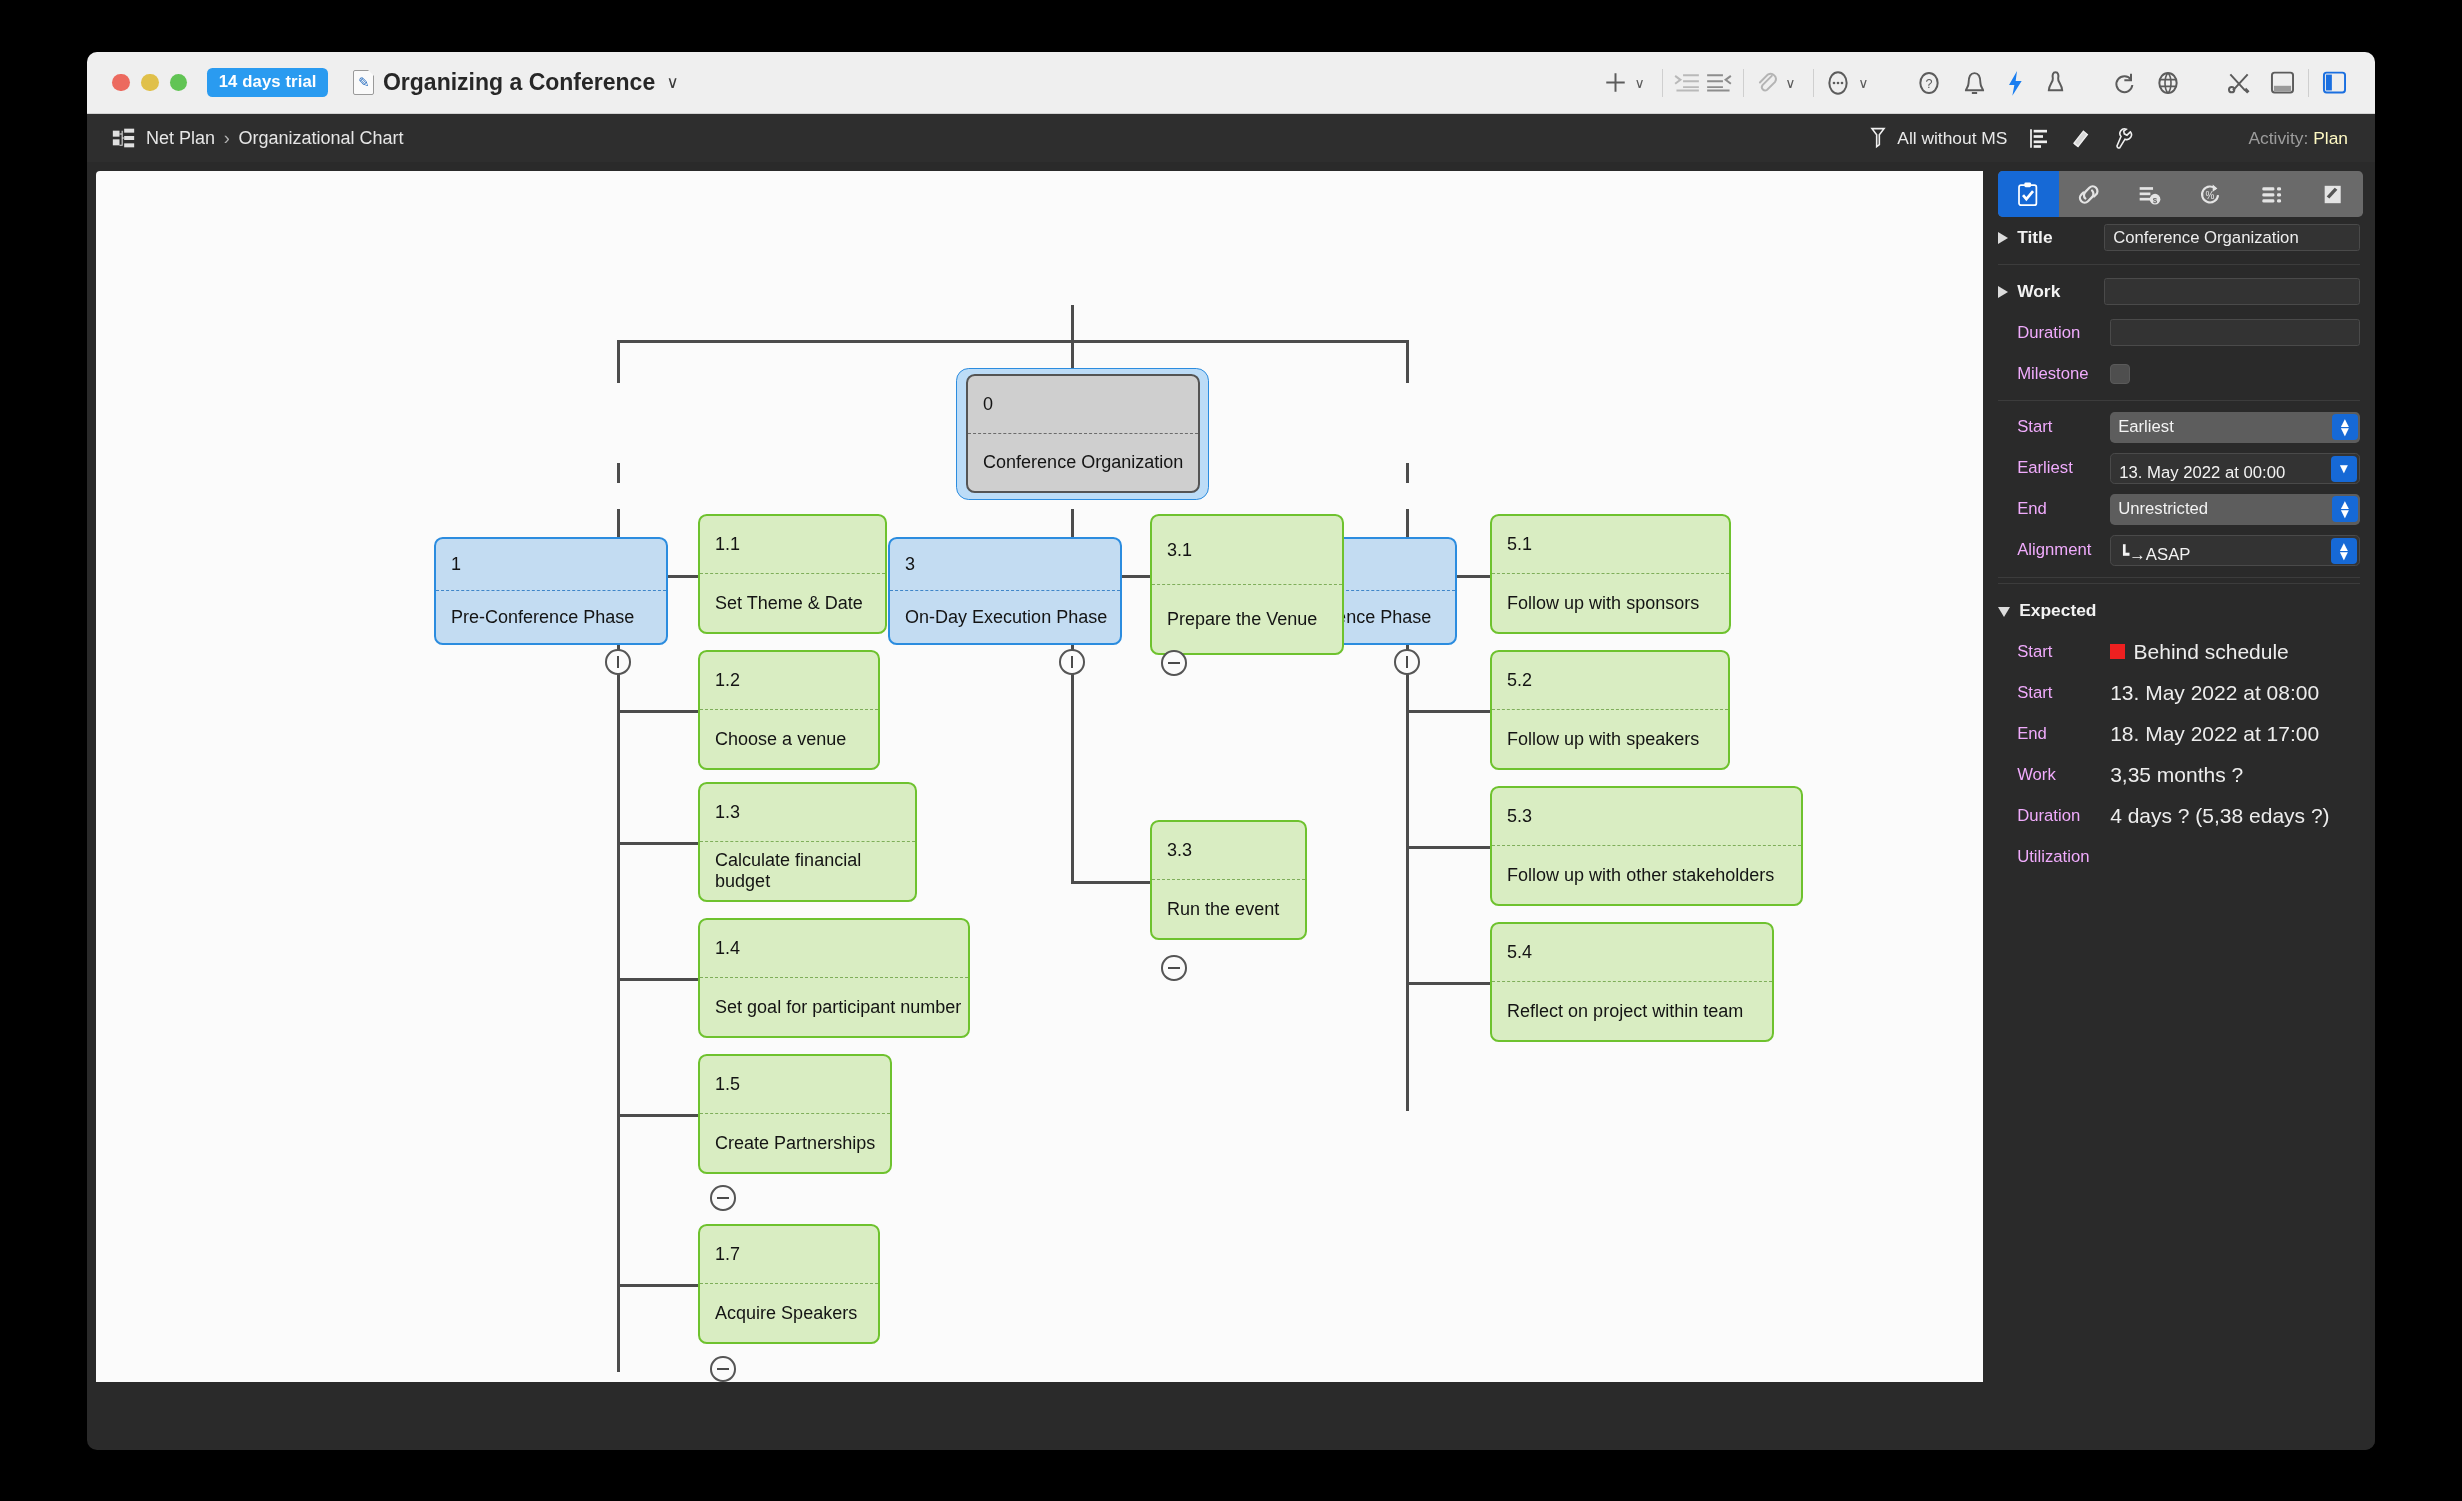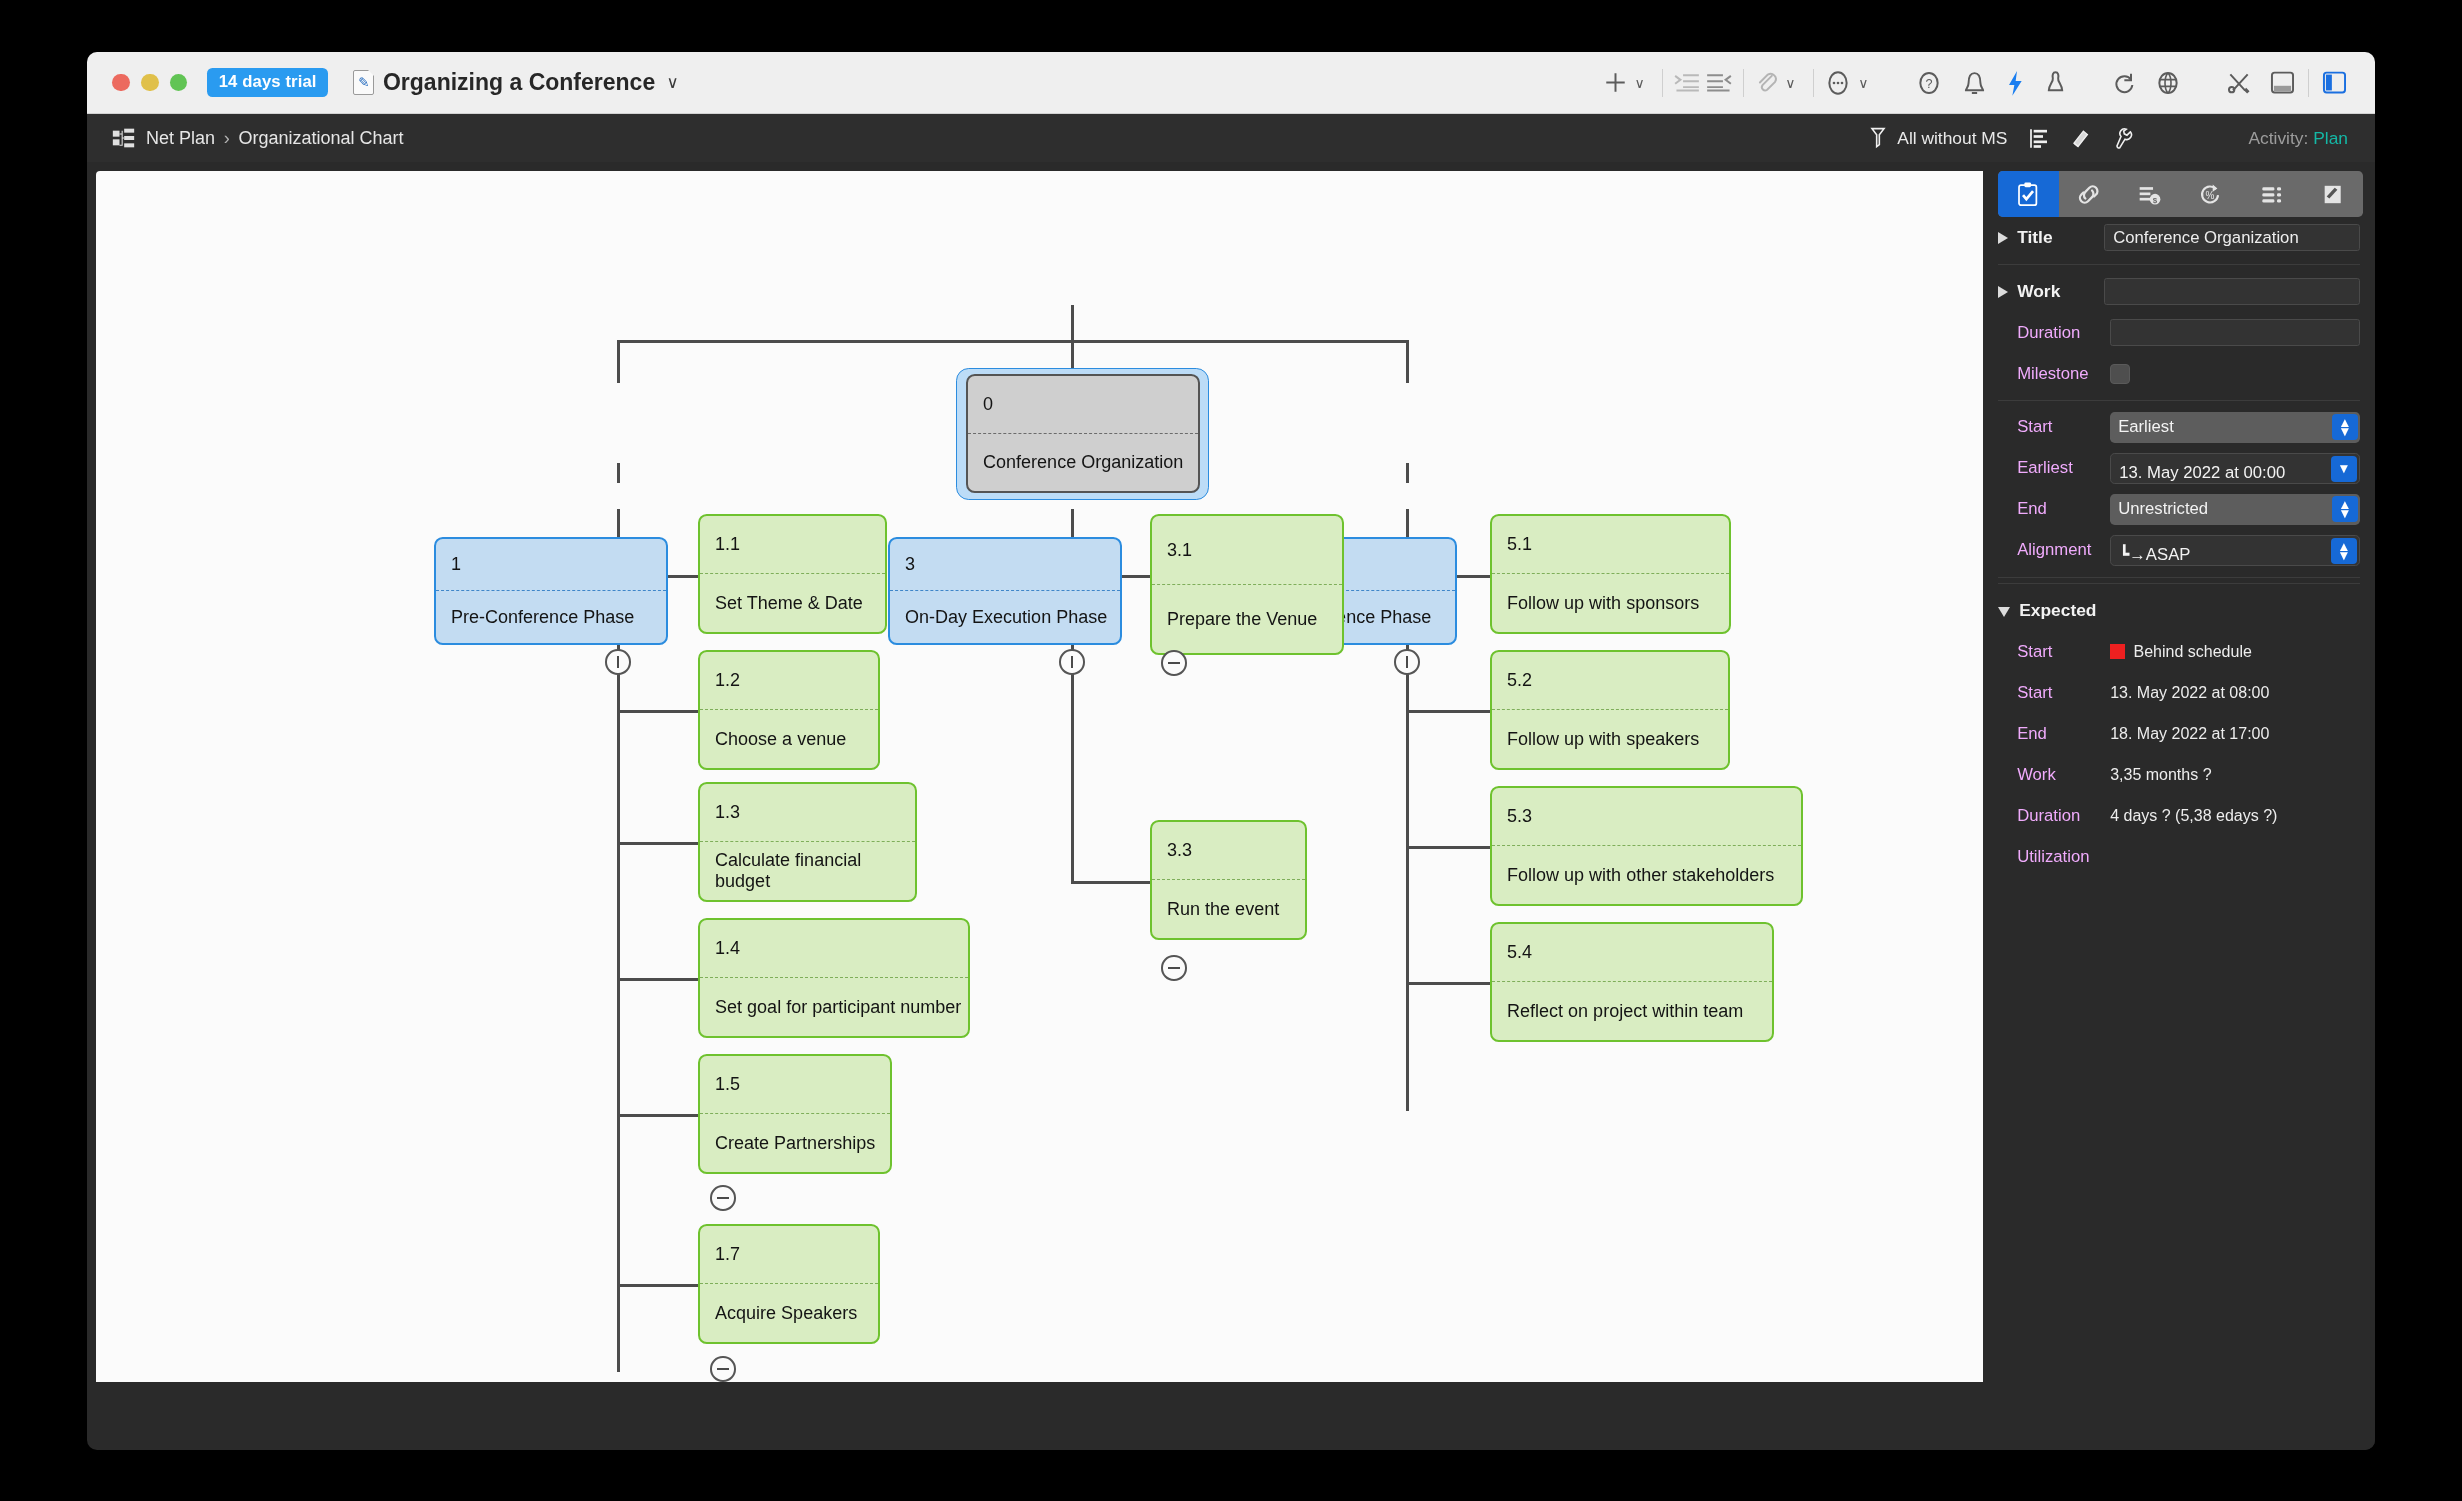--- a/index.html
+++ b/index.html
@@ -81,21 +81,21 @@
     color: #e8e8e8;
   }
   .crumb-icon { margin-right: 10.7px; }
   .crumb { font-size: 18px; color: #e6e6e6; }
   .crumb-sep { font-size: 18px; color: #b4b4b4; margin: 0 8.7px; }
   .cb-right { margin-left: auto; display: flex; align-items: center; }
   .filter-label { font-size: 17.4px; color: #e9e9e9; margin-left: 9.4px; margin-right: 21.4px; }
   .cb-ico { margin-right: 21.4px; }
   .activity { font-size: 17.4px; margin-left: 94px; margin-right: 4px; }
   .activity .lbl { color: #9d9d9d; }
-  .activity .val { color: #14b8a6; }
+  .activity .val { color: #fef9c3; }
 
   
   #bodyrow { display: flex; height: 1289px; }
 
   
   #canvas {
     position: relative;
     width: 1887px; height: 1211px;
     margin: 9.4px 0 0 9.4px;
     background: #fbfbfb;
@@ -199,21 +199,21 @@
   .ipopup.dark { background: #333333; border: 0.7px solid #4a4a4a; align-items: flex-end; }
   .stepper {
     position: absolute; right: 2.7px; top: 2.7px;
     width: 25.4px; height: 25.4px; border-radius: 4px;
     background: #1669d6;
     display: flex; flex-direction: column;
     align-items: center; justify-content: center;
     line-height: .72; color: #fff; font-size: 13.4px;
   }
   .stepper.single { justify-content: center; }
-  .ival { font-size: 16px; color: #ededed; display: flex; align-items: center; }
+  .ival { font-size: 21px; color: #ededed; display: flex; align-items: center; }
   .swatch { width: 14.7px; height: 14.7px; background: #ee2020; margin-right: 8.7px; }
   .checkbox {
     width: 20px; height: 20px; border-radius: 4px;
     background: #4e4e4e; border: 0.7px solid #5a5a5a;
   }
   .divider { height: 0.7px; background: #3c3c3c; margin: 6px 14.7px; }
 </style>
 </head>
 <body>
 

